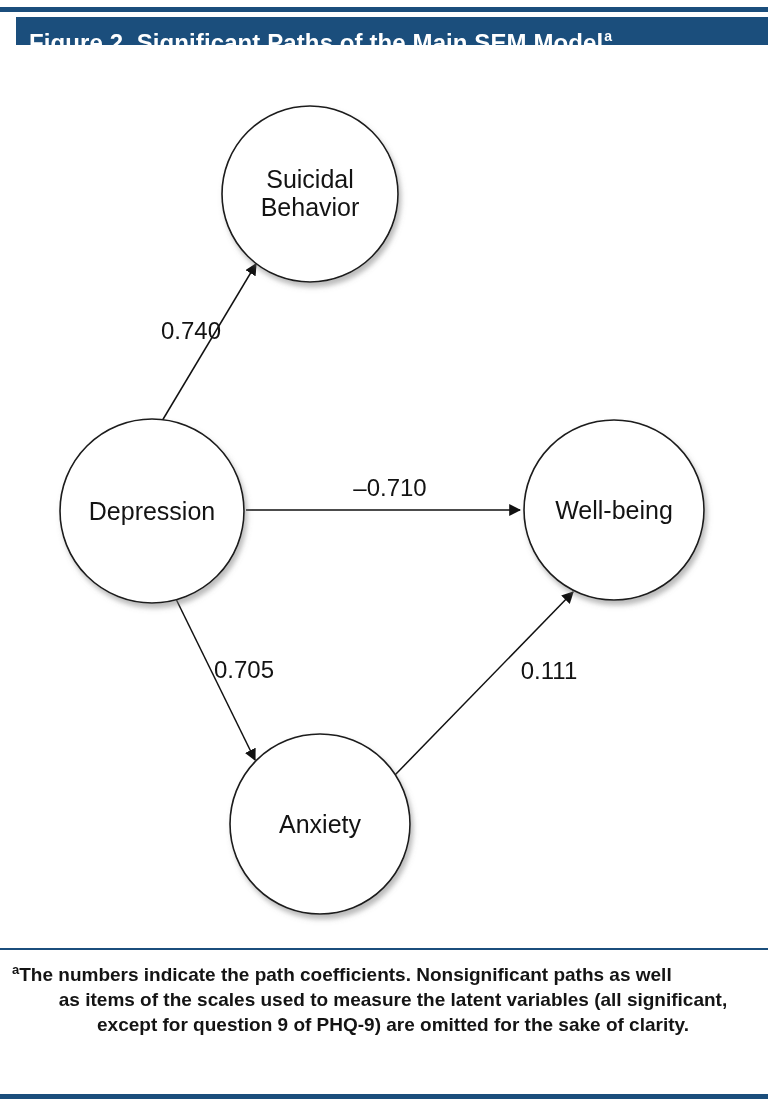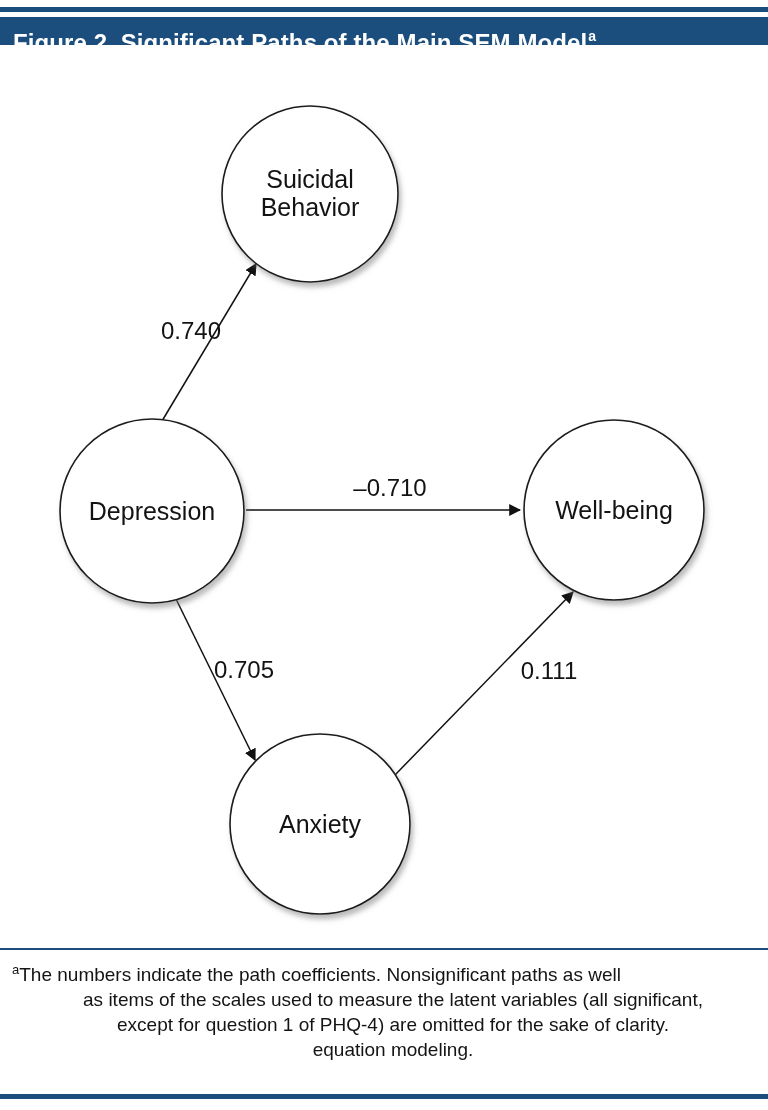--- a/index.html
+++ b/index.html
@@ -9,42 +9,42 @@
     height: 1110px;
     background: #ffffff;
     font-family: "Liberation Sans", sans-serif;
     overflow: hidden;
   }
   .top-rule {
     position: absolute; top: 7px; left: 0; right: 0; height: 5px;
     background: #1b4e7c;
   }
   .title-band {
-    position: absolute; top: 17px; left: 0; right: 0; height: 28px;
+    position: absolute; top: 17px; left: 16px; right: 0; height: 28px;
     background: #1b4e7c; color: #ffffff;
     box-sizing: border-box; padding: 6px 13px 0 13px;
     font-size: 24px; font-weight: bold; line-height: 28px;
     letter-spacing: 0.1px;
   }
   .title-band sup {
     font-size: 14px; position: relative; top: -1px; left: 1px;
   }
   .diagram-wrap { position: absolute; top: 58px; left: 0; }
   svg text { font-family: "Liberation Sans", sans-serif; fill: #131313; }
   .node-label { font-size: 25px; }
   .coef { font-size: 24px; }
   .node-circle { fill: #ffffff; stroke: #1a1a1a; stroke-width: 1.6; }
   .arrow { stroke: #111111; stroke-width: 1.5; fill: none; }
   .foot-rule {
     position: absolute; top: 948px; left: 0; right: 0; height: 2px;
     background: #1b4e7c;
   }
   .footnote {
     position: absolute; top: 957px; left: 12px; right: 8px;
-    font-size: 19px; line-height: 25px; color: #141414;
+    font-size: 19px; line-height: 25px; color: #141414; font-weight: bold;
   }
   .fn-line { white-space: nowrap; }
   .fn-line.indent { padding-left: 14px; text-align: center; }
   .fn-marker { font-size: 13px; }
   .bottom-rule {
     position: absolute; top: 1094px; left: 0; right: 0; height: 5px;
     background: #1b4e7c;
   }
 </style>
 </head>
@@ -92,19 +92,18 @@
       <circle class="node-circle" cx="320" cy="766" r="90" filter="url(#nodeShadow)"></circle>
       <text class="node-label" x="320" y="775" text-anchor="middle">Anxiety</text>
     </svg>
   </div>
 
   <div class="foot-rule"></div>
 
   <div class="footnote">
     <div class="fn-line"><sup class="fn-marker">a</sup><span>The numbers indicate the path coefficients. Nonsignificant paths as well</span></div>
     <div class="fn-line indent">as items of the scales used to measure the latent variables (all significant,</div>
-    <div class="fn-line indent">except for question 1 of PHQ-4) are omitted for the sake of clarity.</div>
-    <div class="fn-line indent">equation modeling.</div>
+    <div class="fn-line indent">except for question 9 of PHQ-9) are omitted for the sake of clarity.</div>
   </div>
 
   <div class="bottom-rule"></div>
 
 </div>
 
 </body></html>

